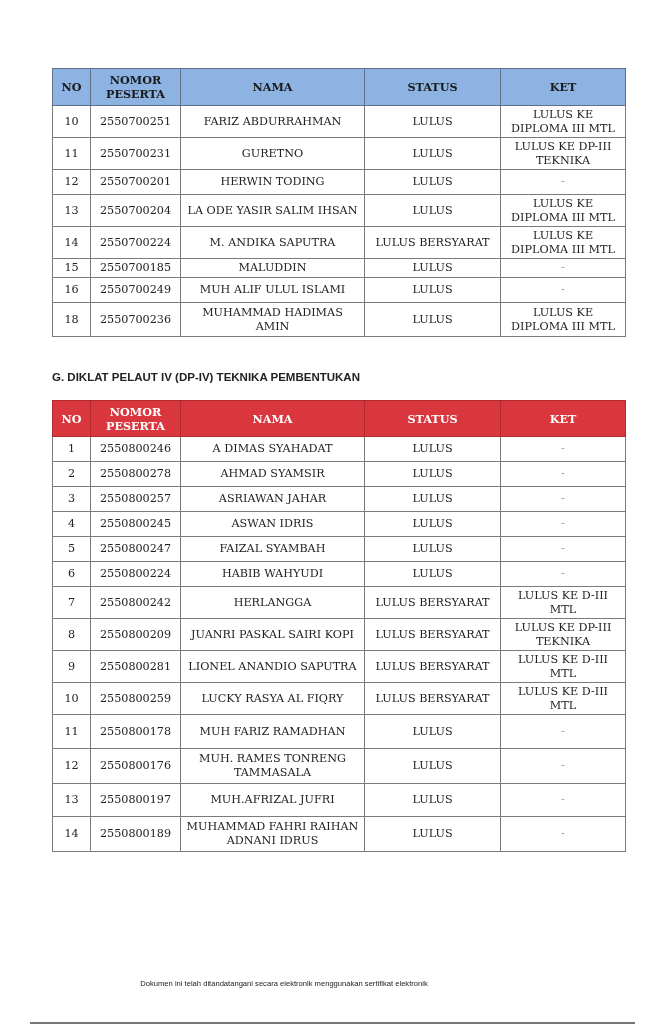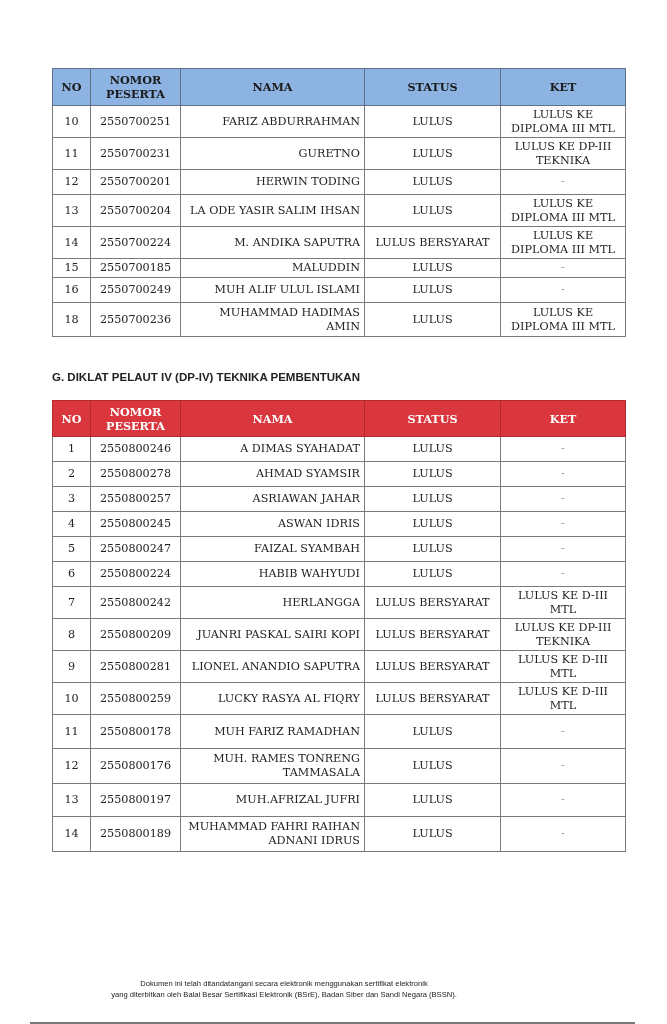--- a/index.html
+++ b/index.html
@@ -4,21 +4,21 @@
 <style>
   html, body { margin:0; padding:0; background:#ffffff; }
   body { width:667px; height:1024px; position:relative; overflow:hidden;
          font-family:"DejaVu Serif","Liberation Serif",serif; color:#222; }
   table { border-collapse:collapse; position:absolute; left:52px; width:573px; table-layout:fixed; }
   td, th { border:1px solid #7a7a7a; font-size:11.2px; line-height:14px; padding:0 4px; vertical-align:middle; }
   th { font-weight:bold; text-align:center; color:#1a1a1a; }
   .t1 th { background:#8db3e2; border-color:#5e6f86; }
   .t2 th { background:#d9363e; color:#ffffff; border-color:#b02a30; }
   td.c { text-align:center; }
-  td.l { text-align:right;margin-top:32px; }
+  td.l { text-align:center;margin-top:32px; }
   td.dash { color:#999; }
   col.no { width:38px; } col.nomor { width:90px; } col.nama { width:184px; } col.status { width:136px; } col.ket { width:125px; }
   .section-title { position:absolute; left:52px; top:371px; font-size:11.5px; font-weight:bold; font-family:Liberation Sans, sans-serif; }
   .footer { position:absolute; left:0; width:568px; top:978px; text-align:center;
             font-family:"Liberation Sans","DejaVu Sans",sans-serif; font-size:7.6px; line-height:11px; color:#222; }
   .footer-line { position:absolute; left:30px; width:605px; top:1022px; height:2px; background:#777; }
 </style>
 </head>
 <body>
 
@@ -215,15 +215,14 @@
       <td class="c">2550800189</td>
       <td class="l">MUHAMMAD FAHRI RAIHAN ADNANI IDRUS</td>
       <td class="c">LULUS</td>
       <td class="c dash">-</td>
     </tr>
   </tbody>
 </table>
 
 <div class="footer">
   <div>Dokumen ini telah ditandatangani secara elektronik menggunakan sertifikat elektronik</div>
-  <div>yang diterbitkan oleh Balai Besar Sertifikasi Elektronik (BSrE), Badan Siber dan Sandi Negara (BSSN).</div>
 </div>
 <div class="footer-line"></div>
 
 </body></html>

